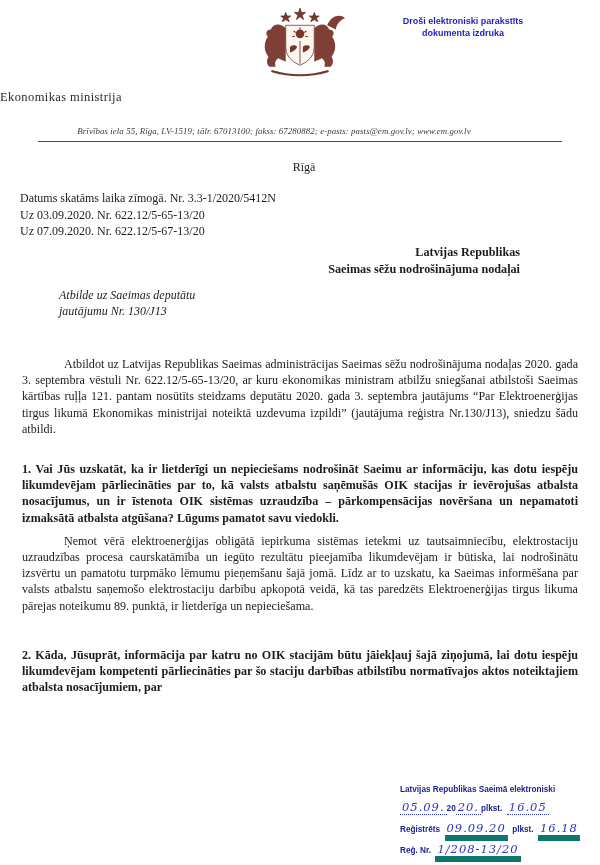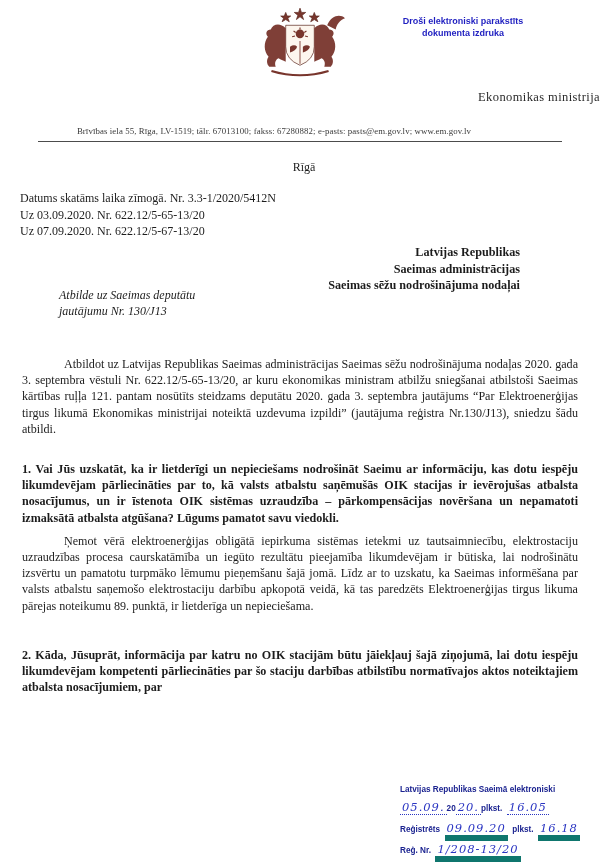--- a/index.html
+++ b/index.html
@@ -14,22 +14,22 @@
   .abs { position: absolute; }
 
   
   .emblem { left: 250px; top: 6px; width: 100px; height: 80px; }
   .esign {
     right: 52px; top: 15px; width: 170px;
     text-align: center; color: #1f1fc0; font-weight: bold;
     font-size: 9px; line-height: 1.35;
     font-family: "Liberation Sans", sans-serif;
   }
-  .ministry { left: 0; top: 90px; width: 600px; text-align: right; font-size: 12.5px; letter-spacing: .4px; color:#2a2a2a; }
-  .addr { left: 0; top: 126px; width: 548px; text-align: center; font-size: 8.8px; color: #3a3a3a; letter-spacing:.1px; }
+  .ministry { left: 0; top: 90px; width: 600px; text-align: left; font-size: 12.5px; letter-spacing: .4px; color:#2a2a2a; }
+  .addr { left: 0; top: 126px; width: 548px; text-align: center; font-size: 8.8px; color: #3a3a3a; letter-spacing:.1px;font-style:italic; }
   .rule { left: 38px; top: 141px; width: 524px; border-top: 1.2px solid #4c4c4c; height:0; }
   .city { left: 0; top: 160px; width: 600px; text-align: center; font-size: 12px; padding-left: 8px; }
 
   
   .refblock { left: 20px; top: 190px; font-size: 12px; line-height: 16.5px; }
 
   
   .recipient { right: 80px; top: 244px; text-align: right; font-weight: bold; font-size: 12.2px; line-height: 16.5px; }
 
   
@@ -104,21 +104,20 @@
 <div class="abs city">Rīgā</div>
 
 <div class="abs refblock">
   <div>Datums skatāms laika zīmogā. Nr. 3.3-1/2020/5412N</div>
   <div>Uz 03.09.2020. Nr. 622.12/5-65-13/20</div>
   <div>Uz 07.09.2020. Nr. 622.12/5-67-13/20</div>
 </div>
 
 <div class="abs recipient">
   <div>Latvijas Republikas</div>
-  <div>Saeimas administrācijas</div>
   <div>Saeimas sēžu nodrošinājuma nodaļai</div>
 </div>
 
 <div class="abs subject">
   <div>Atbilde uz Saeimas deputātu</div>
   <div>jautājumu Nr. 130/J13</div>
 </div>
 
 <div class="abs letter-body">
   <p class="para">Atbildot uz Latvijas Republikas Saeimas administrācijas Saeimas sēžu nodrošinājuma nodaļas 2020. gada 3. septembra vēstuli Nr. 622.12/5-65-13/20, ar kuru ekonomikas ministram atbilžu sniegšanai atbilstoši Saeimas kārtības ruļļa 121. pantam nosūtīts steidzams deputātu 2020. gada 3. septembra jautājums “Par Elektroenerģijas tirgus likumā Ekonomikas ministrijai noteiktā uzdevuma izpildi” (jautājuma reģistra Nr.130/J13), sniedzu šādu atbildi.</p>

